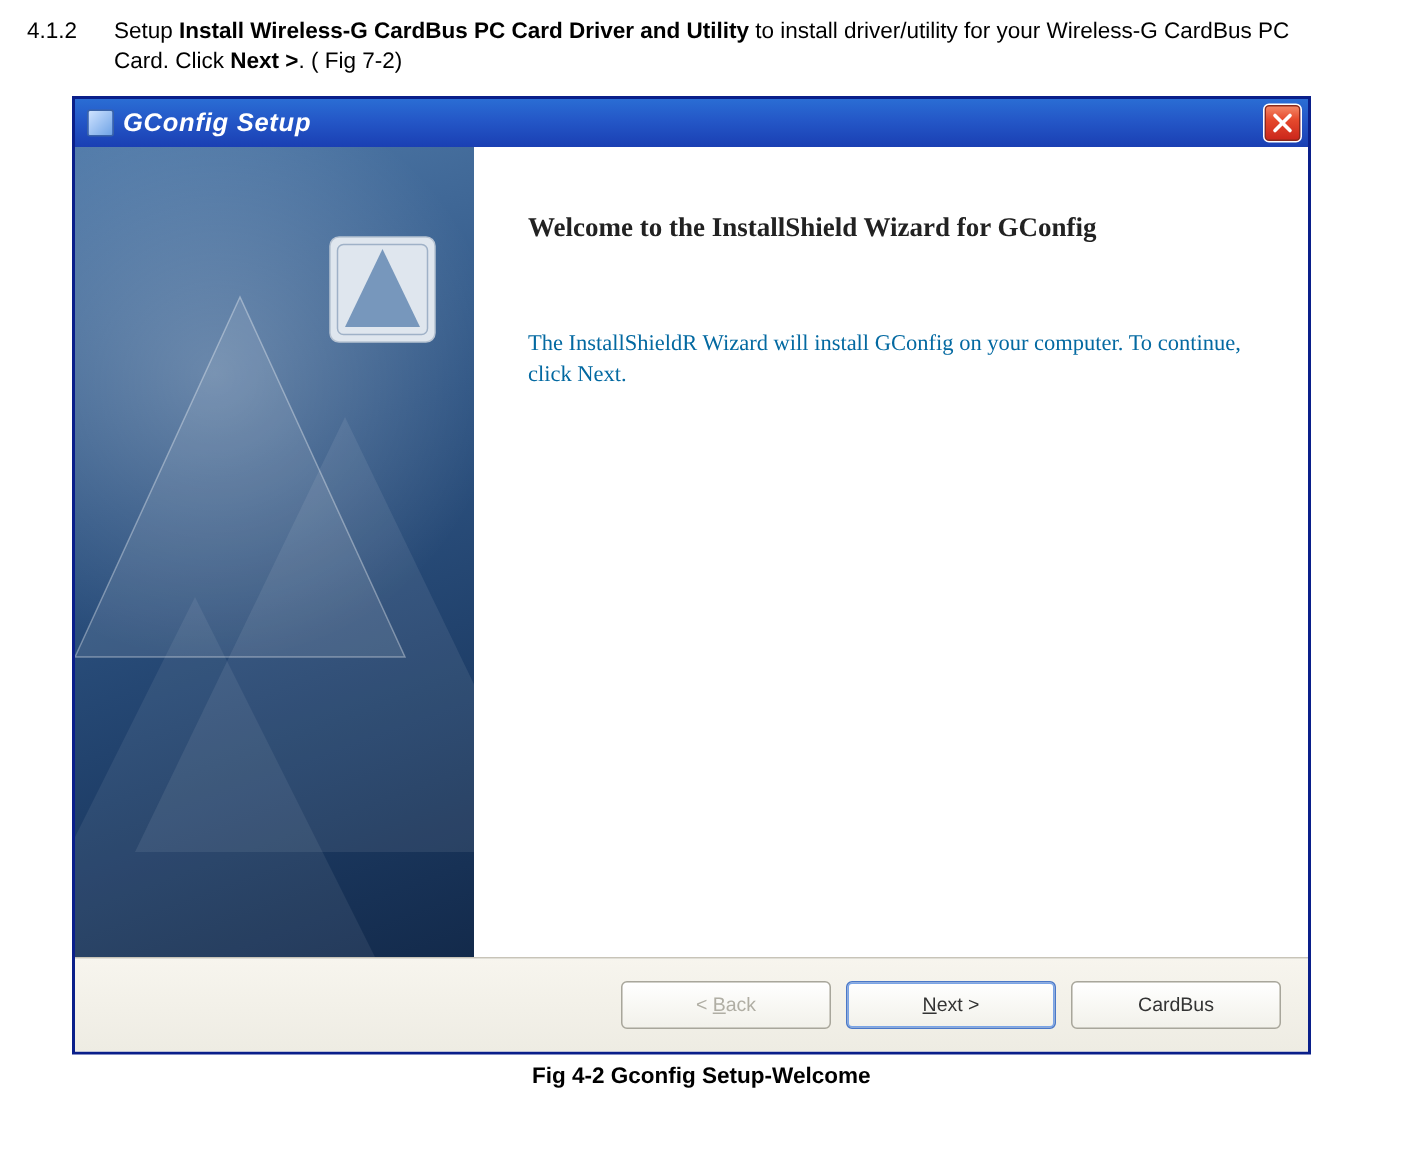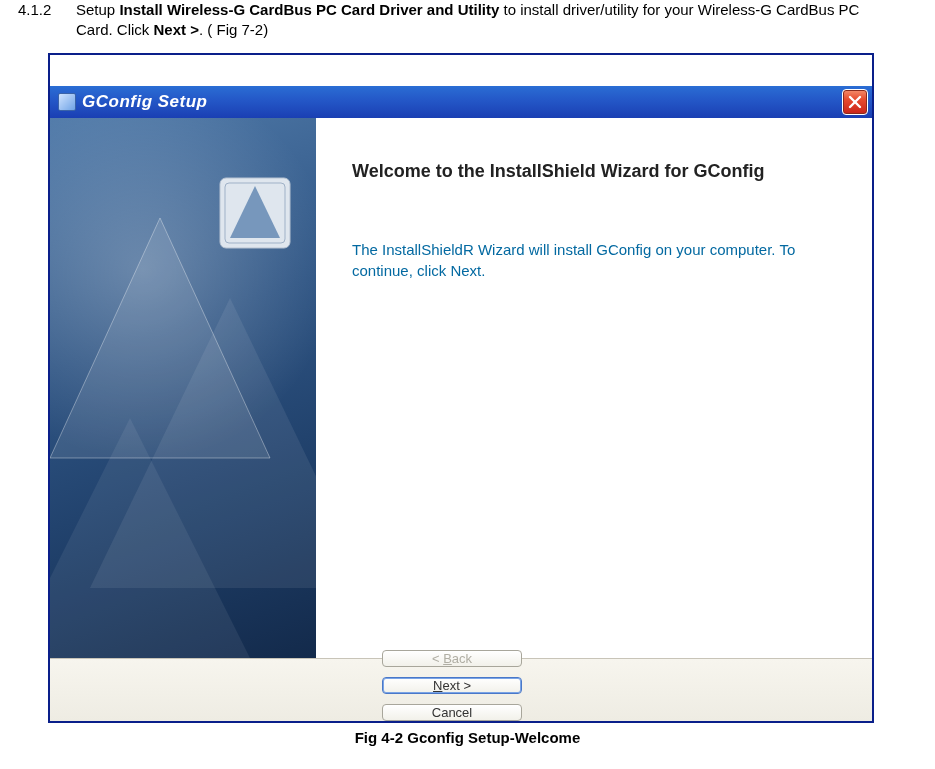--- a/index.html
+++ b/index.html
@@ -7,21 +7,21 @@
     padding: 0;
     font-family: Arial, Helvetica, sans-serif;
     background: #fff;
     width: 935px;
   }
   .page {
     padding: 0 0 20px 0;
   }
   .instruction-row {
     display: flex;
-    margin: 0 40px 12px 18px;
+    margin: 11px 40px 12px 18px;
     font-size: 15px;
     line-height: 1.35;
   }
   .step-num {
     flex: 0 0 58px;
   }
   .step-text b { font-weight: bold; }
 
   
   .window-wrap {
@@ -29,21 +29,20 @@
     width: 822px;
     border: 2px solid #0a1f8a;
   }
   .titlebar {
     height: 32px;
     background: linear-gradient(to bottom, #2a6dd4 0%, #2457c7 45%, #1a3fb3 100%);
     display: flex;
     align-items: center;
     justify-content: space-between;
     padding: 0 4px 0 8px;
-    margin-top: 31px;
   }
   .title-left {
     display: flex;
     align-items: center;
     gap: 6px;
   }
   .title-icon {
     width: 16px;
     height: 16px;
     background: linear-gradient(135deg,#cfe3ff,#6fa3e6);
@@ -85,21 +84,21 @@
     overflow: hidden;
   }
   .side-graphic svg {
     position: absolute;
     top: 0; left: 0;
     width: 100%; height: 100%;
   }
   .content-pane {
     flex: 1;
     padding: 42px 36px 0 36px;
-    font-family: Liberation Sans, sans-serif;
+    font-family: Liberation Serif, serif;
     color: #333;
   }
   .welcome-heading {
     font-size: 18px;
     font-weight: bold;
     color: #222;
     margin-bottom: 56px;
     line-height: 1.3;
   }
   .welcome-text {
@@ -110,21 +109,20 @@
 
   .button-bar {
     height: 62px;
     background: linear-gradient(to bottom, #f7f5ee 0%, #eeece3 100%);
     border-top: 1px solid #c8c4b8;
     display: flex;
     align-items: center;
     justify-content: flex-end;
     gap: 10px;
     padding-right: 18px;
-    flex-direction: column;
   }
   .wiz-btn {
     min-width: 110px;
     height: 30px;
     font-family: Tahoma, Arial, sans-serif;
     font-size: 13px;
     background: linear-gradient(to bottom, #ffffff 0%, #f2f1ea 100%);
     border: 1px solid #a8a69b;
     border-radius: 4px;
     box-shadow: 0 1px 0 #fff inset;
@@ -195,20 +193,20 @@
     </div>
 
     <div class="button-bar">
       <div class="wiz-btn disabled">
         <span>&lt; <span class="ul">B</span>ack</span>
       </div>
       <div class="wiz-btn default-btn">
         <span><span class="ul">N</span>ext &gt;</span>
       </div>
       <div class="wiz-btn">
-        <span>Cancel</span>
+        <span>CardBus</span>
       </div>
     </div>
   </div>
 
   <div class="caption">Fig 4-2 Gconfig Setup-Welcome</div>
 
 </div>
 
 </body></html>

